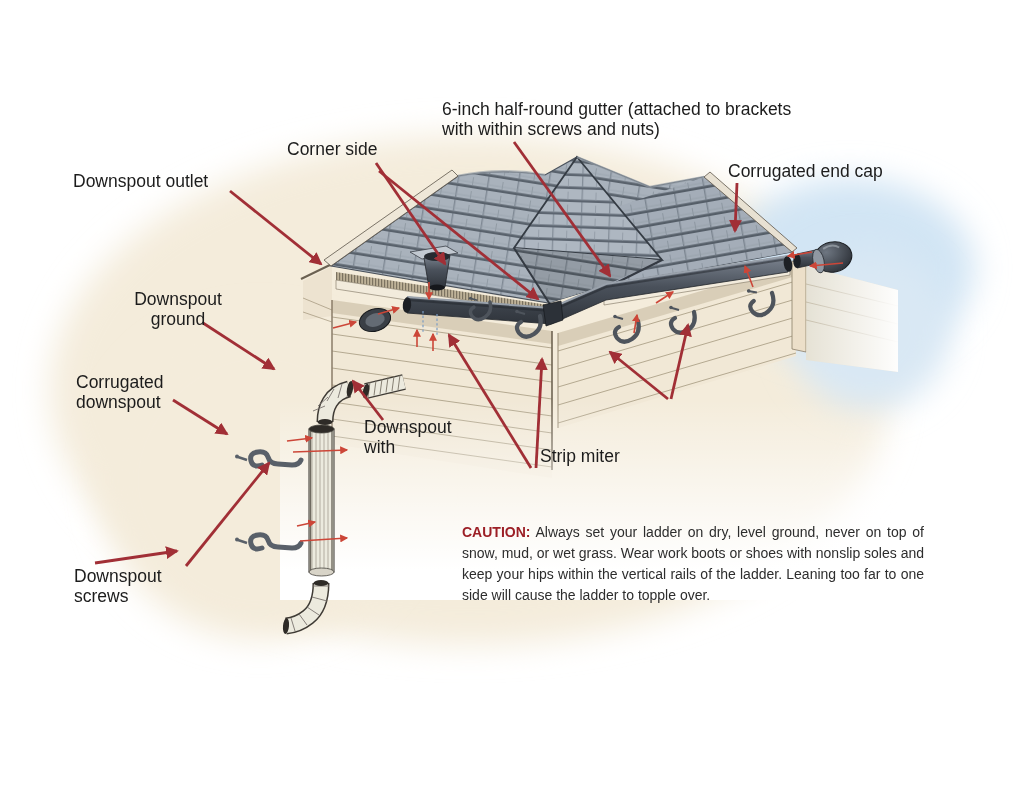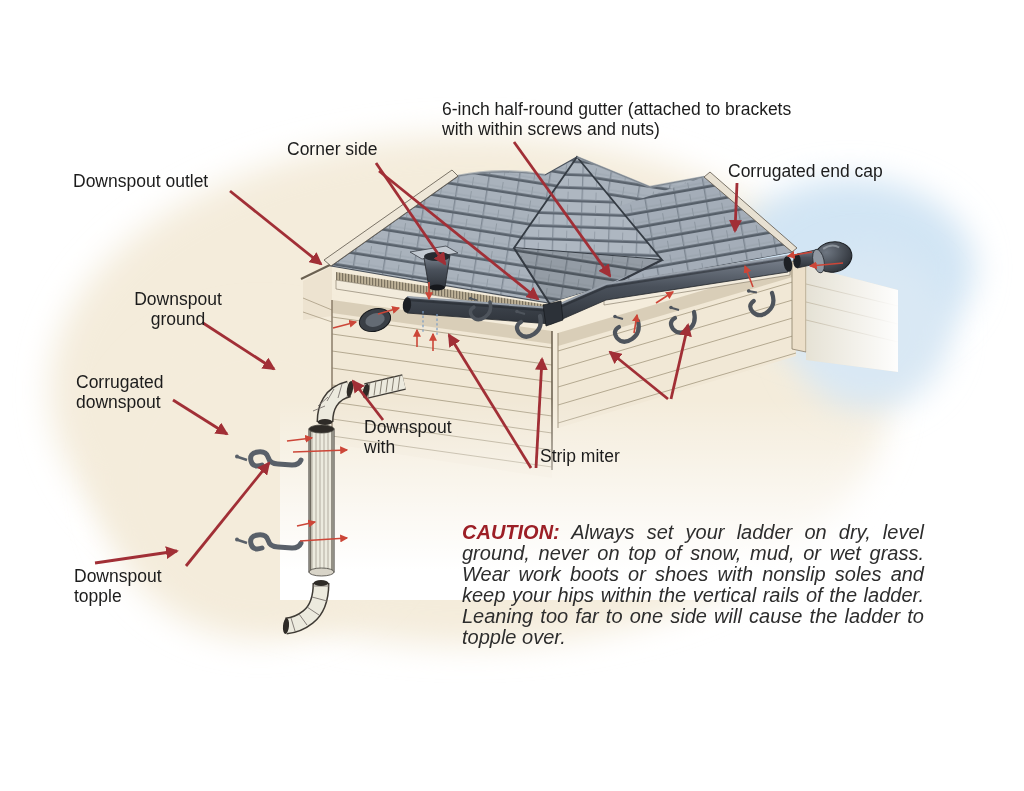--- a/index.html
+++ b/index.html
@@ -5,21 +5,21 @@
   html,body{margin:0;padding:0;background:#ffffff;}
   .stage{position:relative;width:1024px;height:791px;background:#ffffff;overflow:hidden;
          font-family:"Liberation Sans",sans-serif;}
   .stage svg{position:absolute;left:0;top:0;}
   .lbl{position:absolute;font-size:17.5px;line-height:20px;color:var(--label-text,#1c1c1c);}
   .lbl div{white-space:nowrap;}
   .lbl.center{text-align:center;}
   .leaders{stroke:var(--leader-arrow,#a12f36);stroke-width:2.8;fill:none;}
   .thins{stroke:var(--assembly-arrow,#cc4638);stroke-width:1.6;fill:none;}
   .caution{position:absolute;left:462px;top:522px;width:462px;
-           font-size:20px;line-height:21px;color:#2d2d2d;text-align:justify;font-style:italic;}
+           font-size:14px;line-height:21px;color:#2d2d2d;text-align:justify;}
   .cprefix{font-weight:bold;color:var(--caution-heading,#9c1f26);}
 </style>
 </head>
 <body>
 
 <div class="stage">
 
 <svg width="1024" height="791" viewBox="0 0 1024 791">
   <defs>
     <pattern id="shL" width="30" height="14" patternUnits="userSpaceOnUse" patternTransform="rotate(9)">
@@ -255,18 +255,18 @@
   <div>Downspout</div>
   <div>with</div>
 </div>
 <div class="lbl" style="left:516px;top:446px;margin-left:24px;">
   <div>Strip miter</div>
 </div>
 <div class="lbl" style="left:615px;top:400px;">
 </div>
 <div class="lbl" style="left:74px;top:566px;">
   <div>Downspout</div>
-  <div>topple</div>
+  <div>screws</div>
 </div>
 
 <div class="caution"><span class="cprefix">CAUTION:</span> <span>Always set your ladder on dry, level ground, never on top of snow, mud, or wet grass. Wear work boots or shoes with nonslip soles and keep your hips within the vertical rails of the ladder. Leaning too far to one side will cause the ladder to topple over.</span></div>
 
 </div>
 
 </body></html>

